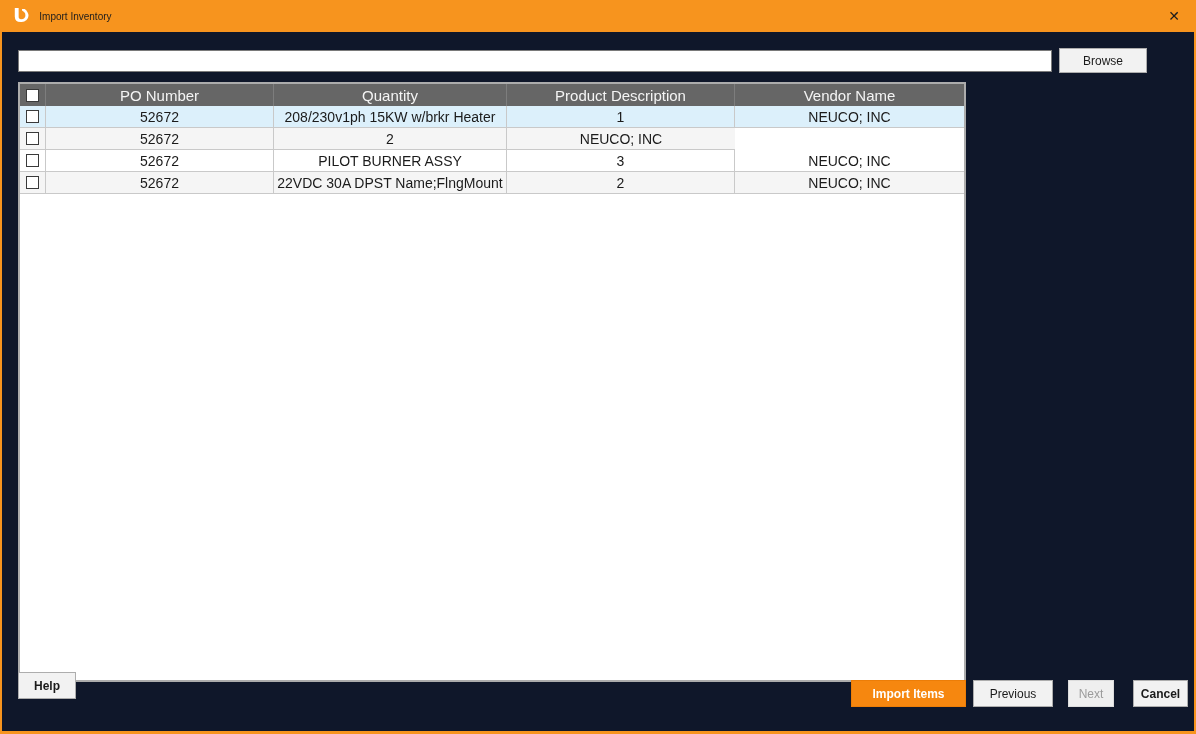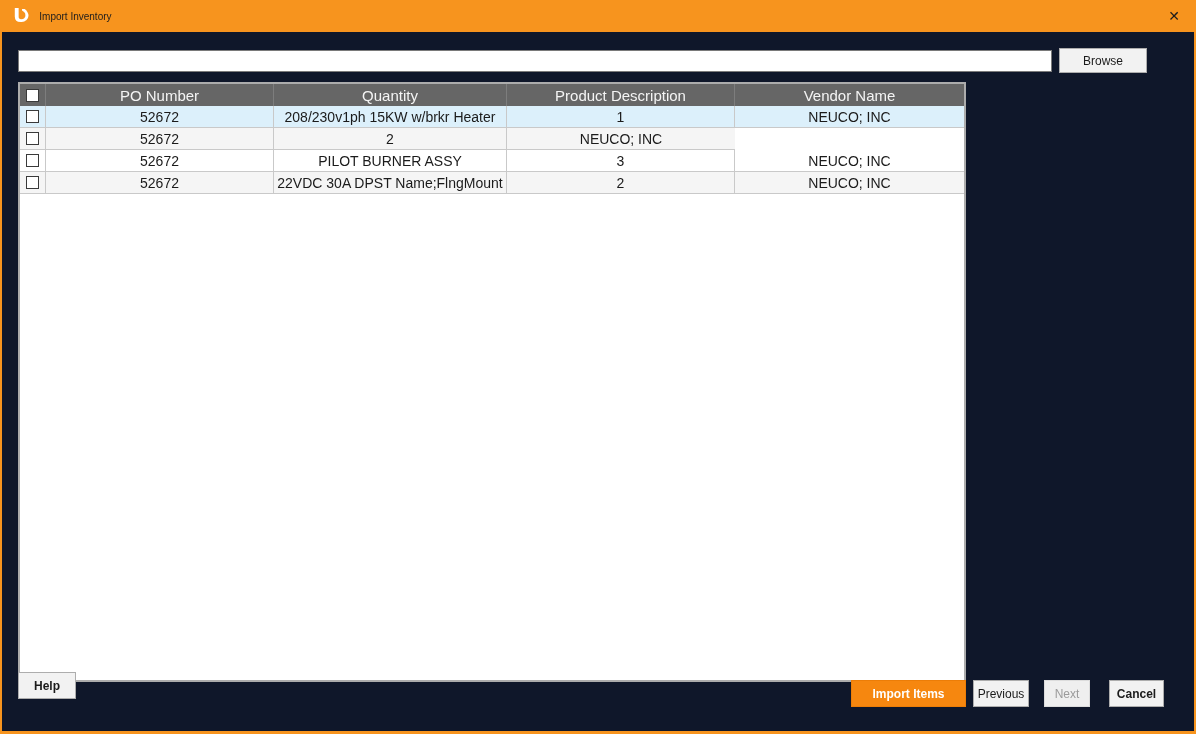--- a/index.html
+++ b/index.html
@@ -42,21 +42,21 @@
   .td:last-child { border-right:none; }
   .tr.alt .td { background:#f5f5f5; }
   .tr.selected .td { background:#dcf0fb; }
   .checkbox { width:13px; height:13px; border:1px solid #3a3a3a; background:#ffffff; display:inline-block; }
 
   
   .help-btn { position:absolute; left:16px; top:640px; width:58px; height:27px; font-weight:bold; }
   .right-buttons { position:absolute; top:648px; left:849px; height:27px; display:flex; }
   .right-buttons .btn { height:27px; }
   .import-btn { width:115px; background:#f6870f; border:1px solid #ec7d07; color:#ffffff; font-weight:bold; }
-  .previous-btn { width:56px; margin-left:7px; }
+  .previous-btn { width:80px; margin-left:7px; }
   .next-btn { width:46px; margin-left:15px; color:#9b9b9b; background:#efefef; border-color:#dcdcdc; }
   .cancel-btn { width:55px; margin-left:19px; font-weight:bold; }
 </style>
 </head>
 <body>
 
 <div class="window">
 
   <div class="titlebar">
     <span class="logo">Ʋ</span>

